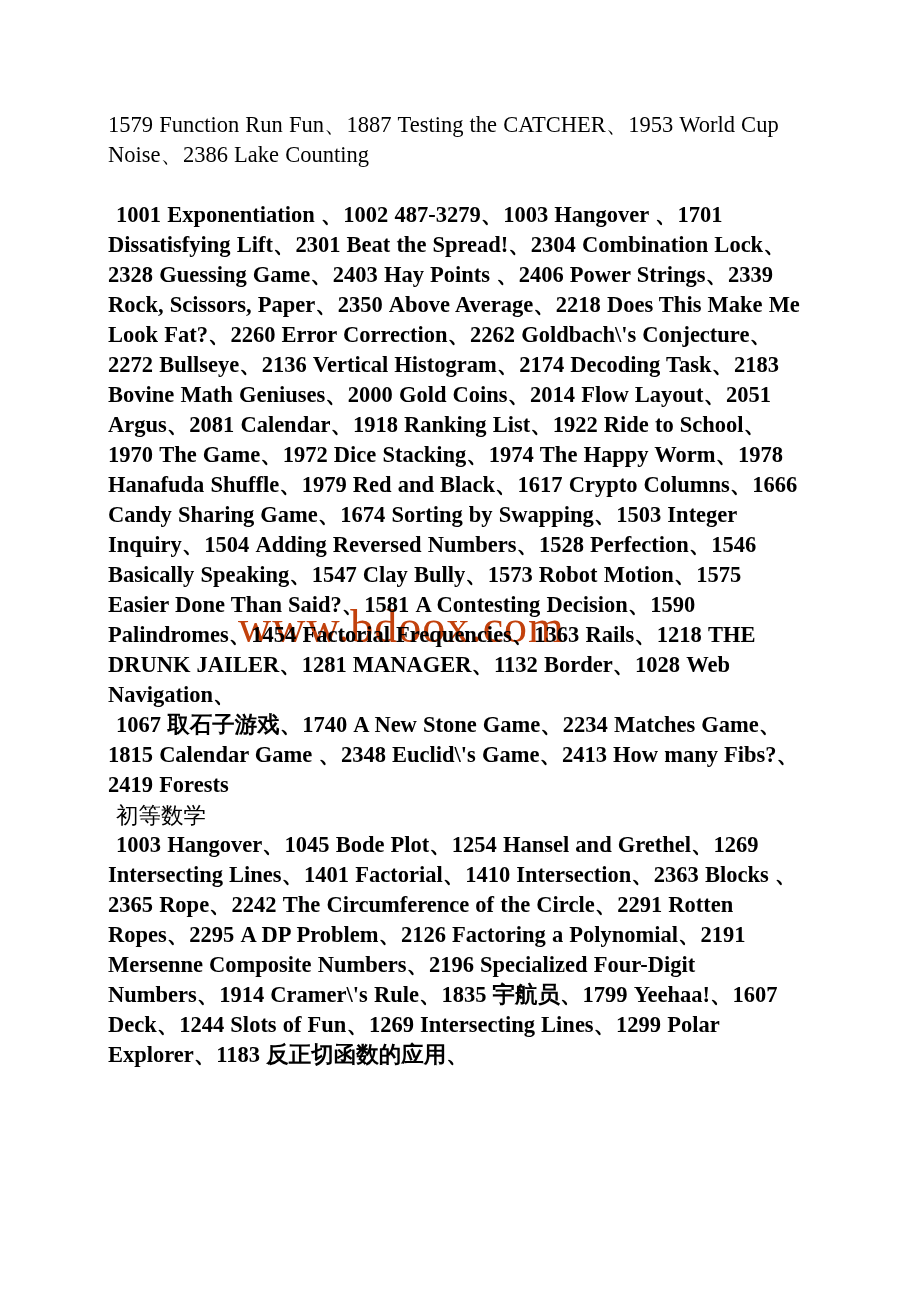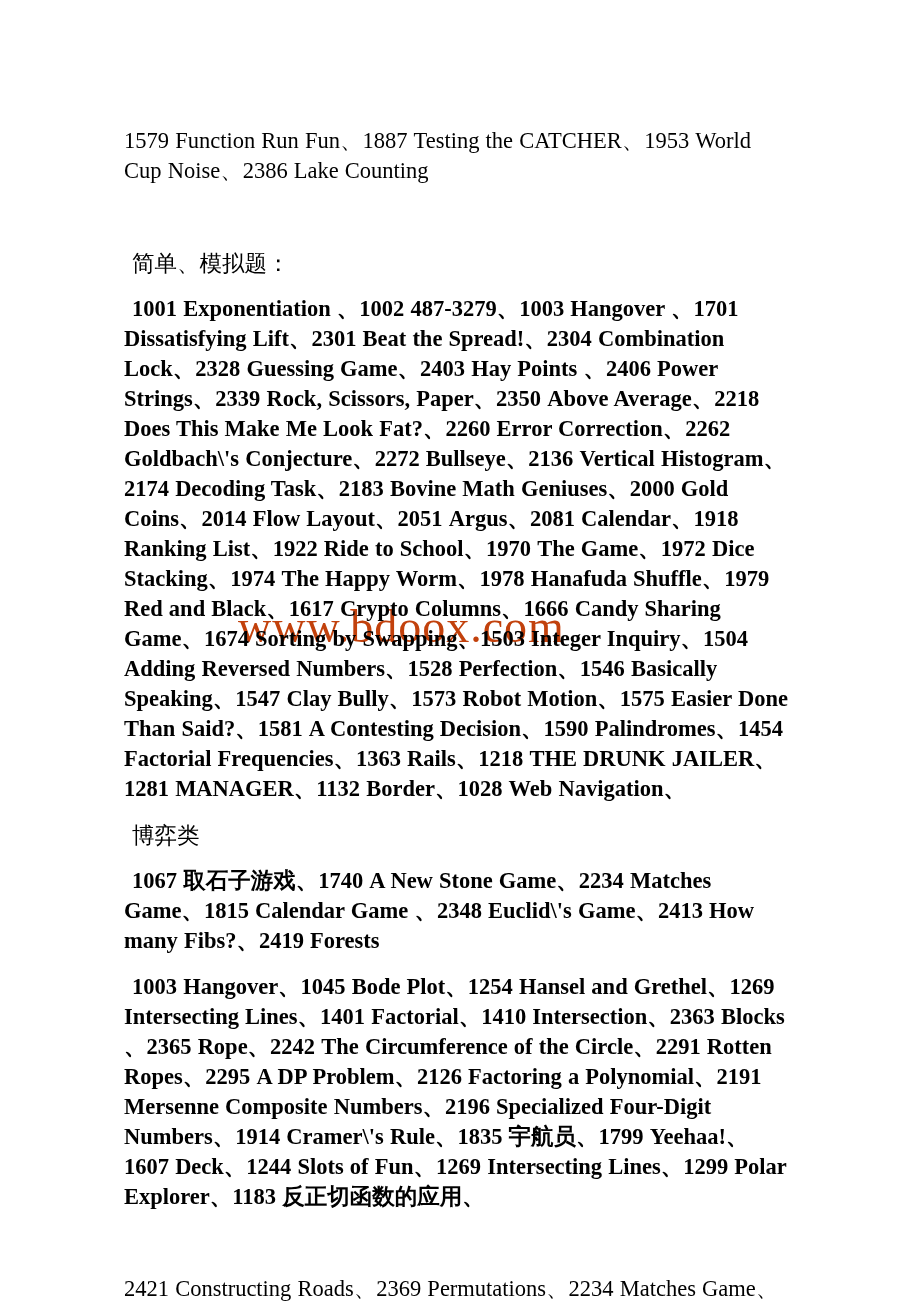--- a/index.html
+++ b/index.html
@@ -31,21 +31,21 @@
     user-select: none;
   }
   .content {
     position: absolute;
     left: 108px;
     top: 110px;
     width: 700px;
     z-index: 1;
   }
   .para {
-    margin: 16px;
+    margin: 0;
     font-size: 22.5px;
     line-height: 30px;
     text-align: left;
     word-spacing: 0.5px;
   }
   .para.indent {
     text-indent: 8px;
     font-weight: bold;
   }
   .para.heading {
@@ -64,30 +64,28 @@
 <div class="page">
 
   <div class="watermark">www.bdoox.com</div>
 
   <div class="content">
 
     <p class="para">1579 Function Run Fun、1887 Testing the CATCHER、1953 World Cup Noise、2386 Lake Counting</p>
 
     <div class="spacer-sm"></div>
 
-    <p class="para heading cjk">简单、模拟题：</p>
 
     <p class="para indent">1001 Exponentiation 、1002 487-3279、1003 Hangover 、1701 Dissatisfying Lift、2301 Beat the Spread!、2304 Combination Lock、2328 Guessing Game、2403 Hay Points 、2406 Power Strings、2339 Rock, Scissors, Paper、2350 Above Average、2218 Does This Make Me Look Fat?、2260 Error Correction、2262 Goldbach\'s Conjecture、2272 Bullseye、2136 Vertical Histogram、2174 Decoding Task、2183 Bovine Math Geniuses、2000 Gold Coins、2014 Flow Layout、2051 Argus、2081 Calendar、1918 Ranking List、1922 Ride to School、1970 The Game、1972 Dice Stacking、1974 The Happy Worm、1978 Hanafuda Shuffle、1979 Red and Black、1617 Crypto Columns、1666 Candy Sharing Game、1674 Sorting by Swapping、1503 Integer Inquiry、1504 Adding Reversed Numbers、1528 Perfection、1546 Basically Speaking、1547 Clay Bully、1573 Robot Motion、1575 Easier Done Than Said?、1581 A Contesting Decision、1590 Palindromes、1454 Factorial Frequencies、1363 Rails、1218 THE DRUNK JAILER、1281 MANAGER、1132 Border、1028 Web Navigation、</p>
 
-    <p class="para heading cjk">博弈类</p>
 
     <p class="para indent">1067 取石子游戏、1740 A New Stone Game、2234 Matches Game、1815 Calendar Game 、2348 Euclid\'s Game、2413 How many Fibs?、2419 Forests</p>
 
+    <p class="para heading cjk">初等数学</p>
 
     <p class="para indent">1003 Hangover、1045 Bode Plot、1254 Hansel and Grethel、1269 Intersecting Lines、1401 Factorial、1410 Intersection、2363 Blocks 、2365 Rope、2242 The Circumference of the Circle、2291 Rotten Ropes、2295 A DP Problem、2126 Factoring a Polynomial、2191 Mersenne Composite Numbers、2196 Specialized Four-Digit Numbers、1914 Cramer\'s Rule、1835 宇航员、1799 Yeehaa!、1607 Deck、1244 Slots of Fun、1269 Intersecting Lines、1299 Polar Explorer、1183 反正切函数的应用、</p>
 
     <div class="spacer-sm"></div>
 
 
-    <p class="para">2421 Constructing Roads、2369 Permutations、2234 Matches Game、</p>
 
   </div>
 </div>
 
 </body></html>

